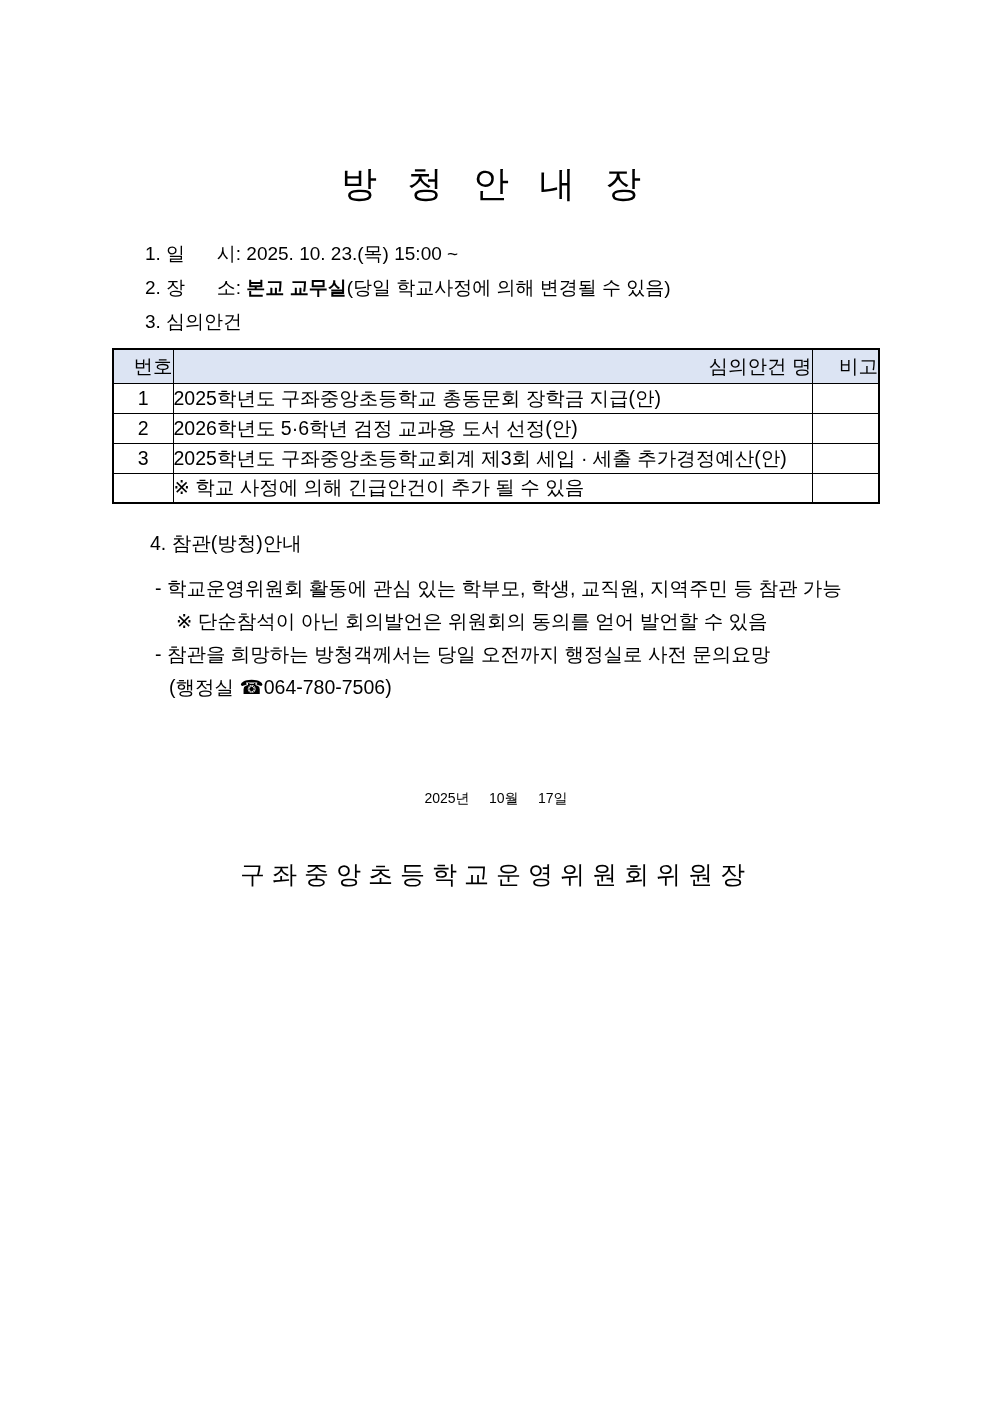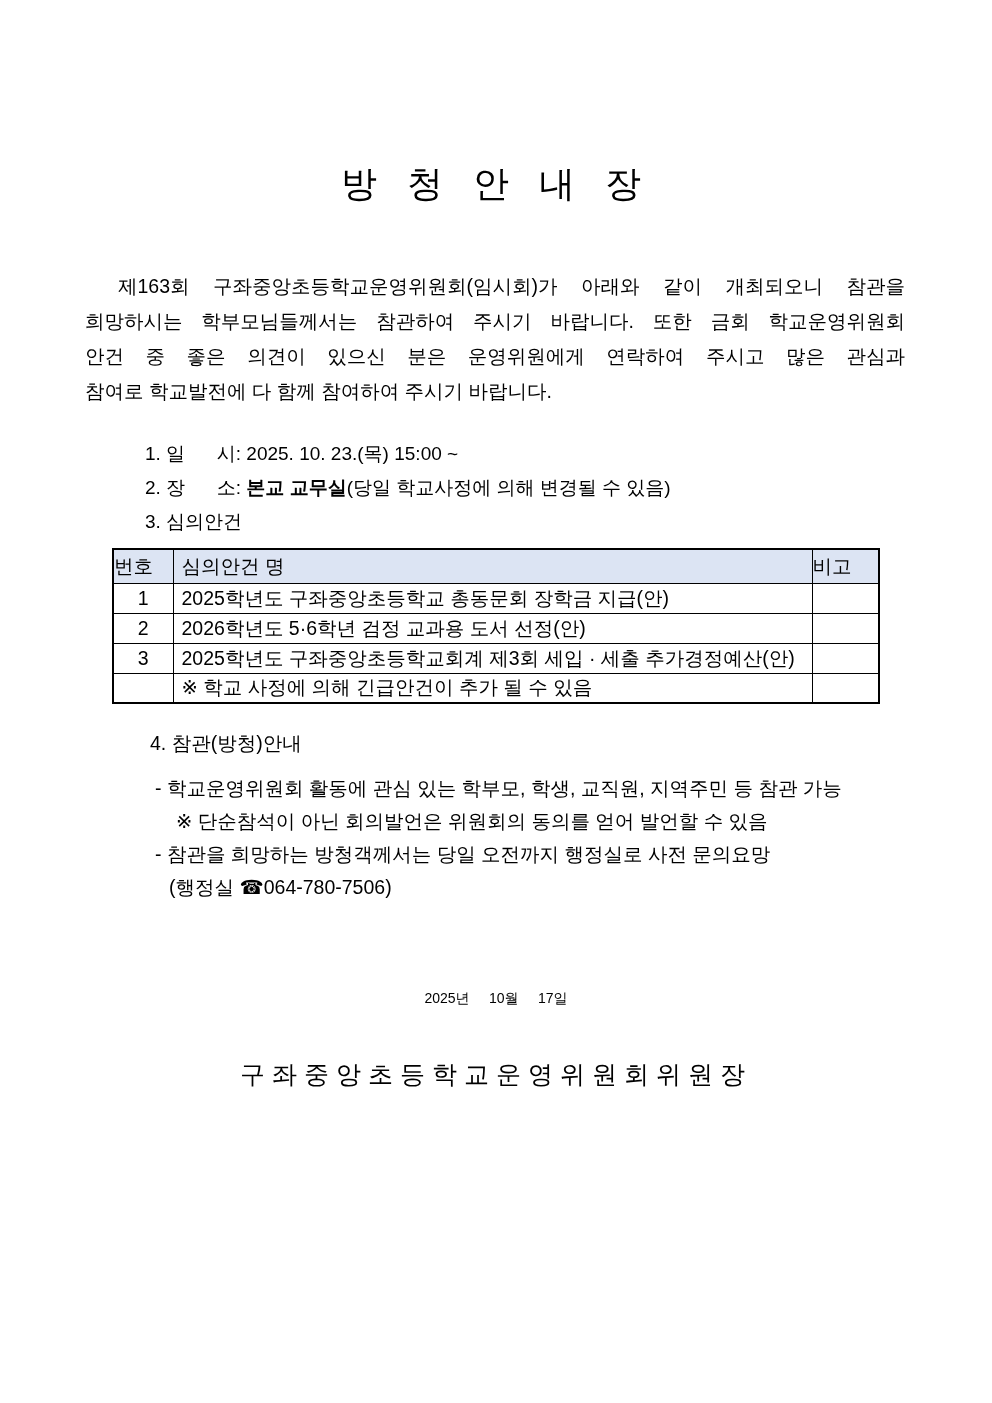--- a/index.html
+++ b/index.html
@@ -54,24 +54,24 @@
   .agenda-table th, .agenda-table td {
     border: 1px solid #000000;
     height: 30px;
     font-weight: 400;
     overflow: hidden;
     white-space: nowrap;
   }
   .agenda-table thead th {
     background: #dce4f3;
     height: 34px;
-    text-align: left;
+    text-align: right;
   }
   .col-no   { width: 60px;  text-align: center; }
-  .col-name { width: 639px; text-align: left; padding-left: 8px; }
+  .col-name { width: 639px; text-align: left; }
   .col-note { width: 67px;  text-align: center; }
 
   .section4-heading {
     margin: 27px 0 0 150px;
     font-size: 19.5px;
     line-height: 24px;
   }
 
   .attendance {
     margin: 17px 0 0 155px;
@@ -96,26 +96,20 @@
     letter-spacing: 7px;
   }
 </style>
 </head>
 <body>
 
 <div class="page">
 
   <div class="doc-title">방 청 안 내 장</div>
 
-  <div class="intro">
-    <div class="intro-line first">제163회 구좌중앙초등학교운영위원회(임시회)가 아래와 같이 개최되오니 참관을</div>
-    <div class="intro-line">희망하시는 학부모님들께서는 참관하여 주시기 바랍니다. 또한 금회 학교운영위원회</div>
-    <div class="intro-line">안건 중 좋은 의견이 있으신 분은 운영위원에게 연락하여 주시고 많은 관심과</div>
-    <div class="intro-line last">참여로 학교발전에 다 함께 참여하여 주시기 바랍니다.</div>
-  </div>
 
   <div class="num-items">
     <div class="num-item">1. 일      시: 2025. 10. 23.(목) 15:00 ~</div>
     <div class="num-item"><span>2. 장      소: </span><span class="bold">본교 교무실</span><span>(당일 학교사정에 의해 변경될 수 있음)</span></div>
     <div class="num-item">3. 심의안건</div>
   </div>
 
   <table class="agenda-table">
     <thead>
       <tr>

